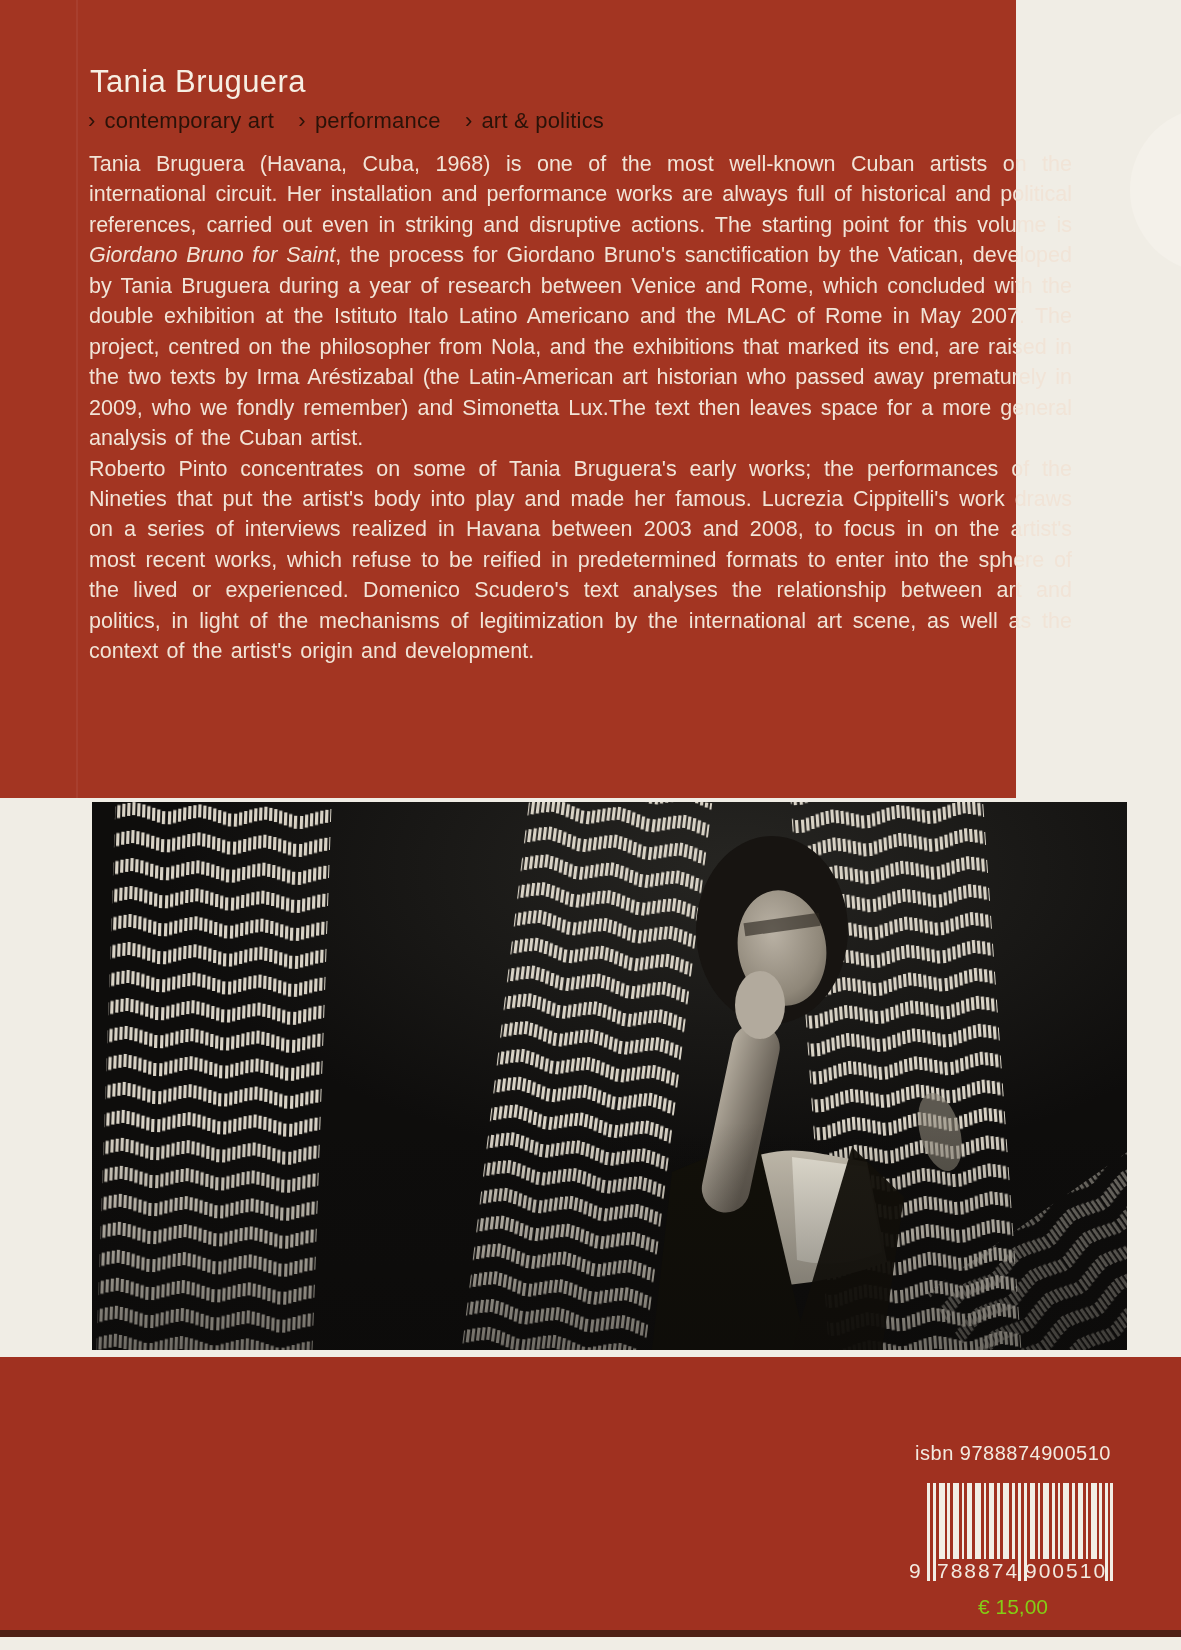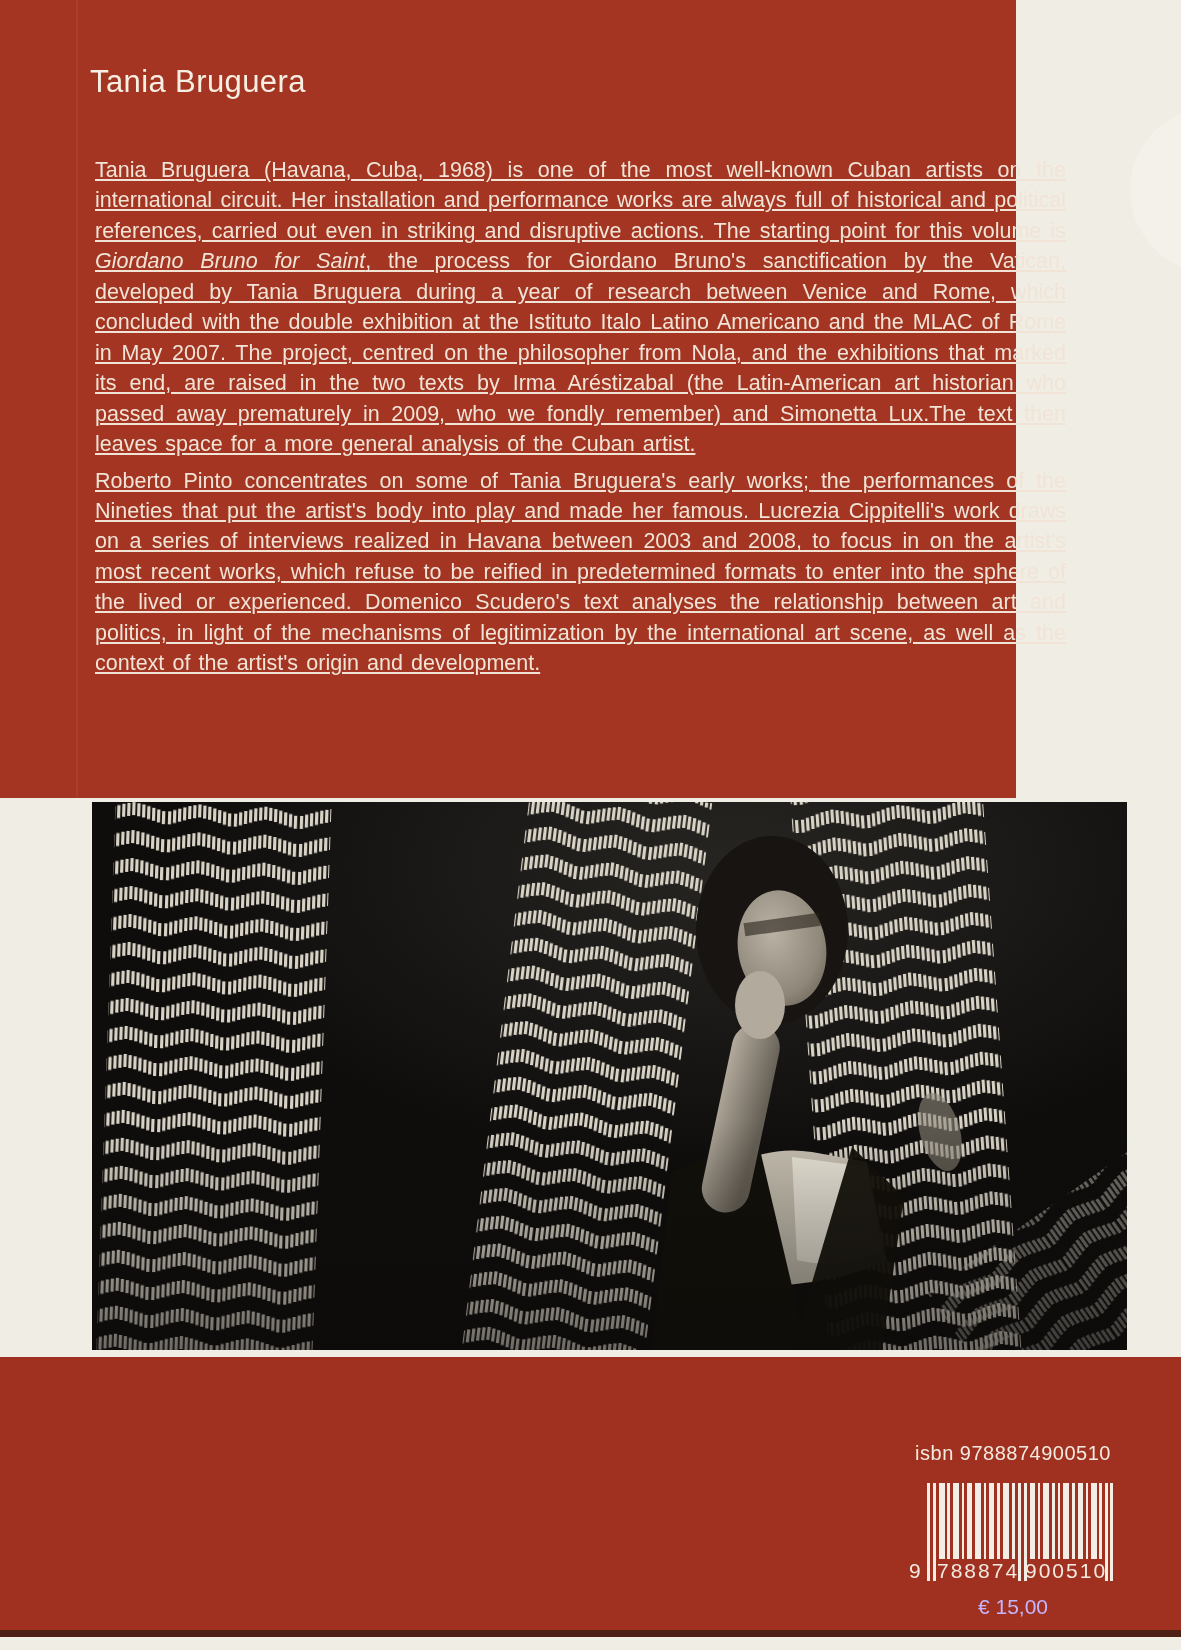--- a/index.html
+++ b/index.html
@@ -16,54 +16,59 @@
     font-size:31px;font-weight:400;letter-spacing:.4px;color:#f7efe3;
   }
   .tags{position:absolute;left:88px;top:108px;font-size:22px;color:#2a1208;letter-spacing:.2px;}
   .tag{margin-right:18px;}
   .chev{margin-right:9px;}
   .synopsis{
     position:absolute;left:89px;top:149px;width:983px;
     color:#f1e4d7;font-size:21.5px;line-height:30.45px;
     text-align:justify;word-spacing:2.2px;
   }
-  .synopsis p{margin:6px;text-decoration:underline;}
+  .synopsis p{margin:0;}
   .synopsis em{font-style:italic;}
   
   .notch{position:absolute;left:1130px;top:107px;width:166px;height:166px;border-radius:50%;background:#f4f1ea;}
   
   .band{position:absolute;left:0;top:798px;width:1181px;height:559px;background:#f0ede5;}
   .photo{position:absolute;left:92px;top:4px;width:1035px;height:548px;margin:0;background:#0e0d0c;}
   .photo svg{display:block;width:100%;height:100%;}
   
   .red-bottom{position:absolute;left:0;top:1357px;width:1181px;height:280px;background:#a03120;}
   .isbn-label{
     position:absolute;left:878px;top:85px;width:270px;text-align:center;
     color:#f2eae0;font-size:20px;letter-spacing:.5px;
   }
   .barcode{position:absolute;left:913px;top:126px;width:200px;height:104px;}
   .barcode .bars{position:absolute;left:0;top:0;width:200px;height:100px;}
   .bd{position:absolute;color:#f2eae0;font-size:21px;top:76px;}
   .bd1{left:-4px;width:14px;text-align:left;}
   .bd2{left:24px;width:80px;text-align:center;letter-spacing:2px;}
   .bd3{left:112px;width:80px;letter-spacing:2px;}
-  .price{position:absolute;left:913px;top:238px;width:200px;text-align:center;color:#c4b5fd;font-size:21px;}
+  .price{position:absolute;left:913px;top:238px;width:200px;text-align:center;color:#84cc16;font-size:21px;}
   .publine{position:absolute;left:94px;top:240px;color:#f4ece1;font-size:25px;letter-spacing:.3px;}
   .pubdot{font-size:19px;vertical-align:2px;margin:0 2px;}
   .pubsep{margin:0 13px;opacity:.95;}
   .bottom-edge{position:absolute;left:0;bottom:0;width:100%;height:7px;background:#4e2015;}
 </style>
 </head>
 <body>
 
 <div class="page">
 
   <section class="red-top">
     <div class="crease"></div>
     <h1 class="author">Tania Bruguera</h1>
+    <div class="tags">
+      <span class="tag"><span class="chev">›</span><span>contemporary art</span></span>
+      <span class="tag"><span class="chev">›</span><span>performance</span></span>
+      <span class="tag"><span class="chev">›</span><span>art &amp; politics</span></span>
+    </div>
     <div class="synopsis">
       <p><span>Tania Bruguera (Havana, Cuba, 1968) is one of the most well-known Cuban artists on the international circuit. Her installation and performance works are always full of historical and political references, carried out even in striking and disruptive actions. The starting point for this volume is </span><em>Giordano Bruno for Saint</em><span>, the process for Giordano Bruno's sanctification by the Vatican, developed by Tania Bruguera during a year of research between Venice and Rome, which concluded with the double exhibition at the Istituto Italo Latino Americano and the MLAC of Rome in May 2007. The project, centred on the philosopher from Nola, and the exhibitions that marked its end, are raised in the two texts by Irma Aréstizabal (the Latin-American art historian who passed away prematurely in 2009, who we fondly remember) and Simonetta Lux.The text then leaves space for a more general analysis of the Cuban artist.</span></p>
       <p>Roberto Pinto concentrates on some of Tania Bruguera's early works; the performances of the Nineties that put the artist's body into play and made her famous. Lucrezia Cippitelli's work draws on a series of interviews realized in Havana between 2003 and 2008, to focus in on the artist's most recent works, which refuse to be reified in predetermined formats to enter into the sphere of the lived or experienced. Domenico Scudero's text analyses the relationship between art and politics, in light of the mechanisms of legitimization by the international art scene, as well as the context of the artist's origin and development.</p>
     </div>
   </section>
 
   <div class="notch"></div>
 
   <section class="band">
     <figure class="photo">

